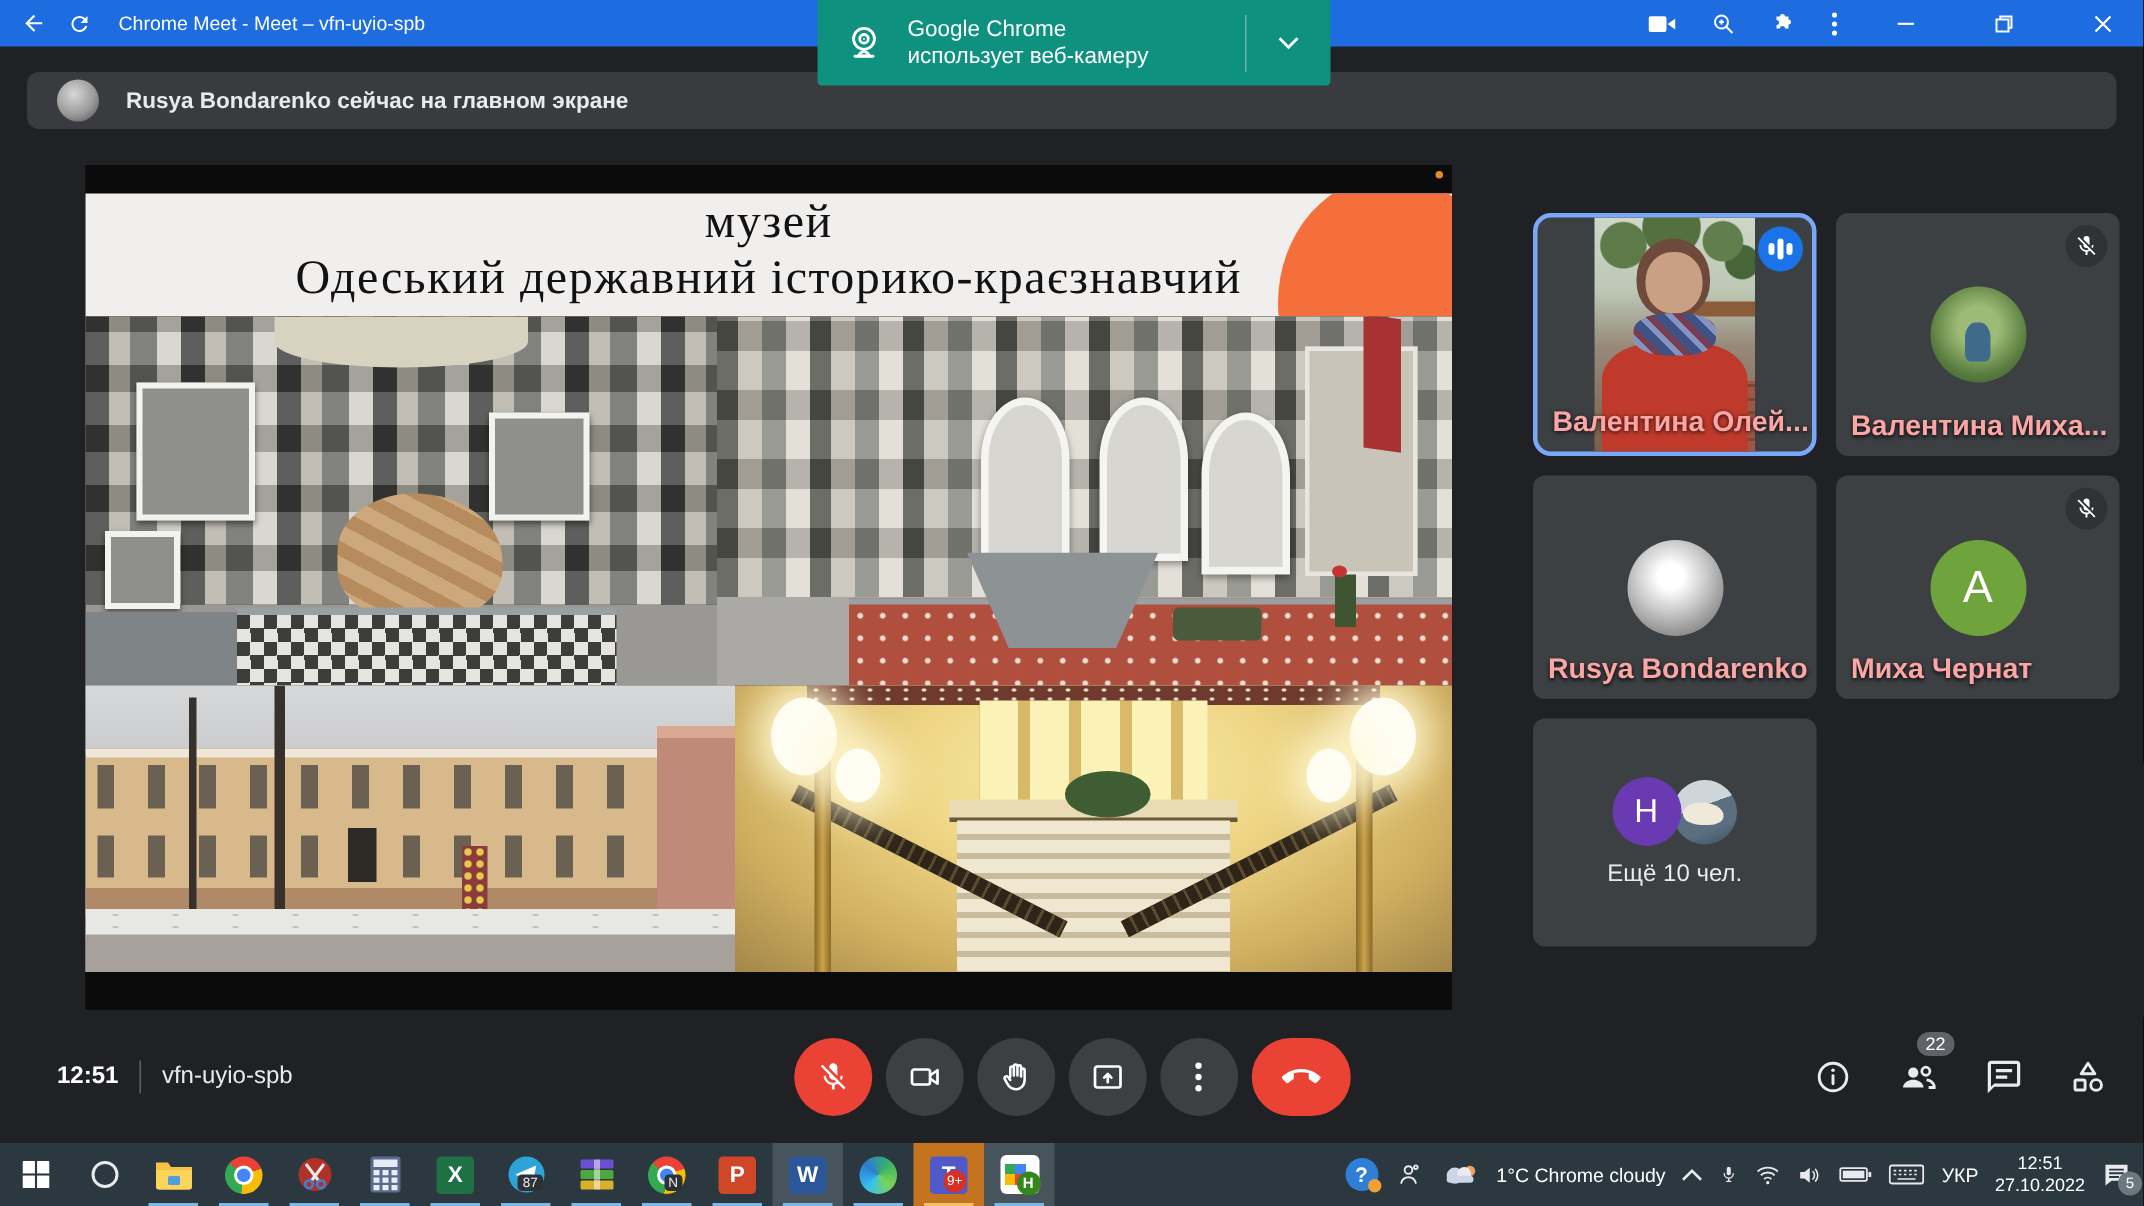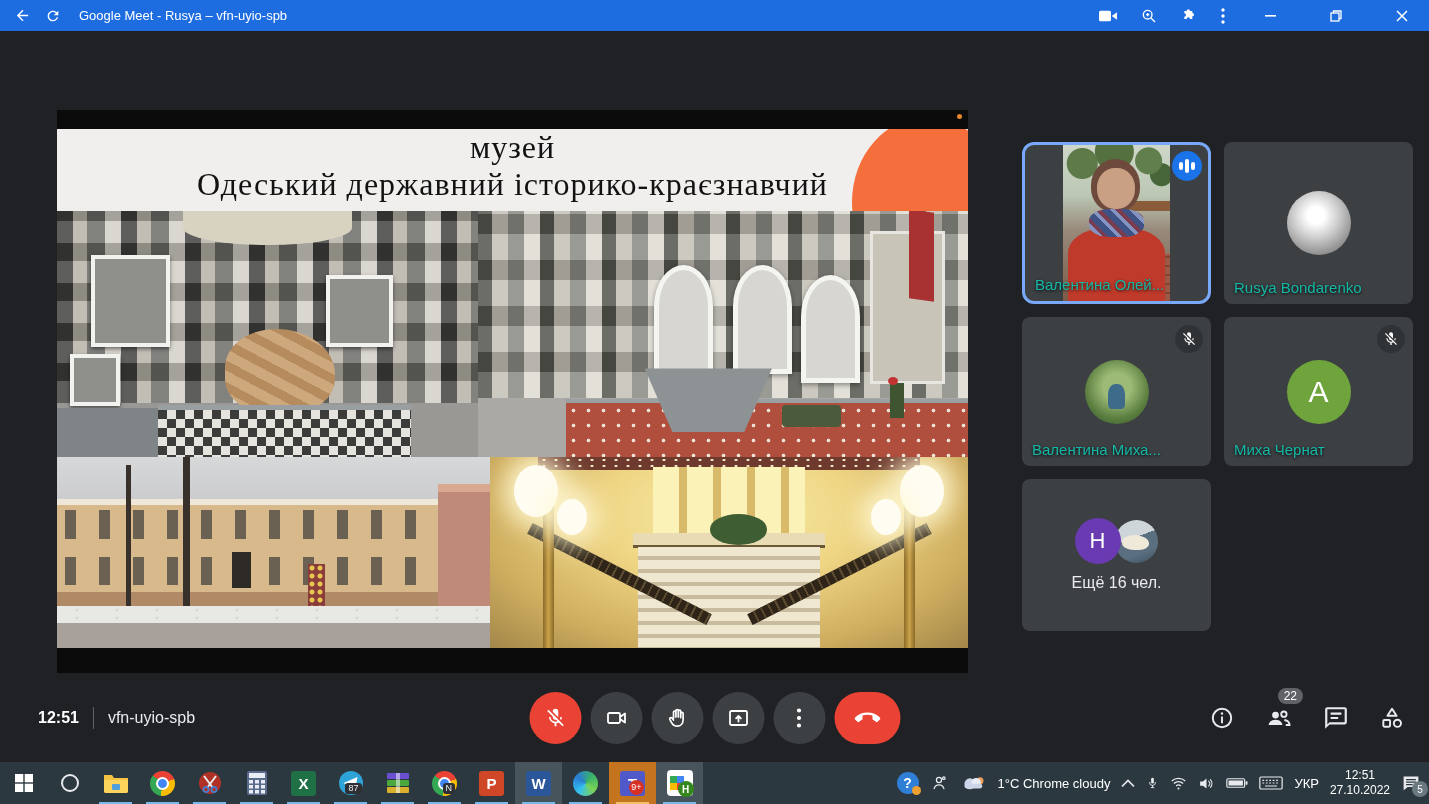--- a/index.html
+++ b/index.html
@@ -118,21 +118,21 @@
   .p4 .gl{left:5%;top:4%;} .p4 .gr{right:5%;top:4%;}
   .p4 .gl2{left:14%;top:22%;width:30px;height:36px;} .p4 .gr2{right:14%;top:22%;width:30px;height:36px;}
   .p4 .lower{position:absolute;left:38%;right:38%;bottom:0;height:28%;background:#d8ccb2;
      box-shadow:inset 0 4px 0 #7a8a6a;}
 
   
   .panel{position:absolute;left:1022px;top:142px;width:391px;height:497px;
          display:grid;grid-template-columns:189px 189px;grid-template-rows:162px 149px 152px;gap:13px;}
   .tile{position:relative;background:#3c4043;border-radius:8px;overflow:hidden;box-sizing:border-box;}
   .tile.speaking{border:3px solid #79a8f9;border-radius:12px;}
-  .pname{position:absolute;left:10px;bottom:8px;font-size:15px;font-weight:400;color:#14b8a6;
+  .pname{position:absolute;left:10px;bottom:8px;font-size:19px;font-weight:700;color:#fca5a5;
          text-shadow:0 1px 3px rgba(0,0,0,.9);z-index:4;white-space:nowrap;}
   .muteb{position:absolute;top:8px;right:8px;width:28px;height:28px;border-radius:50%;
          background:rgba(38,40,43,.55);display:flex;align-items:center;justify-content:center;z-index:4;}
   .speakb{position:absolute;top:6px;right:6px;width:30px;height:30px;border-radius:50%;background:#1a73e8;
          display:flex;align-items:center;justify-content:center;gap:2.5px;z-index:4;}
   .speakb i{display:block;width:3.5px;background:#fff;border-radius:2px;}
   .speakb .b1{height:8px;} .speakb .b2{height:14px;} .speakb .b3{height:8px;}
   .avwrap{position:absolute;inset:0;display:flex;align-items:center;justify-content:center;}
   .av{border-radius:50%;}
   .av.photo-green{width:64px;height:64px;background:radial-gradient(circle at 50% 42%,#9dbb76 0 28%,#587c3e 66%,#3a572b 100%);position:relative;}
@@ -238,21 +238,21 @@
         <svg width="17" height="17" viewBox="0 0 24 24" fill="#fff">
             <path d="M20 11H7.83l5.59-5.59L12 4l-8 8 8 8 1.41-1.41L7.83 13H20v-2z"></path>
           </svg>
       </span>
       <span>
         <svg width="16" height="16" viewBox="0 0 24 24" fill="#fff">
             <path d="M17.65 6.35C16.2 4.9 14.21 4 12 4c-4.42 0-7.99 3.58-7.99 8s3.57 8 7.99 8c3.73 0 6.84-2.55 7.73-6h-2.08c-.82 2.33-3.04 4-5.65 4-3.31 0-6-2.69-6-6s2.69-6 6-6c1.66 0 3.14.69 4.22 1.78L13 11h7V4l-2.35 2.35z"></path>
           </svg>
       </span>
     </div>
-    <span class="tb-title">Google Meet - Rusya – vfn-uyio-spb</span>
+    <span class="tb-title">Chrome Meet - Meet – vfn-uyio-spb</span>
     <div class="tb-actions">
       <span>
         <svg width="18" height="14" viewBox="0 0 24 16" fill="#fff">
             <rect x="0" y="1" width="16" height="14" rx="2"></rect>
             <path d="M17 8l7-5v10l-7-5z"></path>
           </svg>
       </span>
       <span>
         <svg width="16" height="16" viewBox="0 0 24 24" fill="none" stroke="#fff" stroke-width="2">
             <circle cx="10" cy="10" r="6.5"></circle>
@@ -283,21 +283,46 @@
           </svg>
       </span>
       <span class="winbtn">
         <svg width="12" height="12" viewBox="0 0 12 12" stroke="#fff" stroke-width="1.5">
             <path d="M1 1l10 10M11 1L1 11"></path>
           </svg>
       </span>
     </div>
   </div>
 
-
+  <div class="cam-note" style="background: rgb(15, 145, 128);">
+    <span class="icn">
+      <svg width="30" height="30" viewBox="0 0 24 24" fill="none" stroke="#fff" stroke-width="1.5">
+          <circle cx="12" cy="9.5" r="5.6"></circle>
+          <circle cx="12" cy="9.5" r="2.3"></circle>
+          <circle cx="12" cy="9.5" r="0.6" fill="#fff" stroke="none"></circle>
+          <path d="M9 18.6c.9-1.7 1.8-2.3 3-2.3s2.1.6 3 2.3z"></path>
+          <path d="M7.2 18.8h9.6" stroke-linecap="round"></path>
+        </svg>
+    </span>
+    <div class="txt">
+      <div>Google Chrome</div>
+      <div>использует веб-камеру</div>
+    </div>
+    <div class="sep"></div>
+    <div class="chev">
+      <svg width="14" height="9" viewBox="0 0 14 9" fill="none" stroke="#fff" stroke-width="1.8">
+          <path d="M1 1.5l6 6 6-6"></path>
+        </svg>
+    </div>
+  </div>
+
+  <div class="banner">
+    <div class="avatar"></div>
+    <span class="btxt">Rusya Bondarenko сейчас на главном экране</span>
+  </div>
 
   <div class="slide">
     <div class="slide-topbar">
         <i class="odot"></i>
       </div>
     <div class="slide-title">
       <div class="blob" style="background: rgb(244, 111, 60);"></div>
       <div class="t">музей</div>
       <div class="t">Одеський державний історико-краєзнавчий</div>
     </div>
@@ -372,57 +397,57 @@
       </div>
       <div class="speakb">
           <i class="b1"></i>
           <i class="b2"></i>
           <i class="b3"></i>
         </div>
       <span class="pname">Валентина Олей...</span>
     </div>
 
     <div class="tile">
+      <div class="muteb">
+        <svg width="16" height="16" viewBox="0 0 24 24" fill="#fff">
+            <path d="M19 11h-1.7c0 .74-.16 1.43-.43 2.05l1.23 1.23c.56-.98.9-2.09.9-3.28zm-4.02.17c0-.06.02-.11.02-.17V5a3 3 0 0 0-6 0v.18l5.98 5.99zM4.27 3L3 4.27l6.01 6.01V11a3 3 0 0 0 3 3c.22 0 .44-.03.65-.08l1.66 1.66c-.71.33-1.5.52-2.31.52-2.76 0-5.3-2.1-5.3-5.1H5c0 3.41 2.72 6.23 6 6.72V21h2v-3.28c.91-.13 1.77-.45 2.54-.9L19.73 21 21 19.73 4.27 3z"></path>
+          </svg>
+      </div>
+      <div class="avwrap">
+          <div class="av photo-green"></div>
+        </div>
+      <span class="pname">Валентина Миха...</span>
+    </div>
+
+    <div class="tile">
       <div class="avwrap">
           <div class="av photo-gray"></div>
         </div>
       <span class="pname">Rusya Bondarenko</span>
-    </div>
-
-    <div class="tile">
-      <div class="muteb">
-        <svg width="16" height="16" viewBox="0 0 24 24" fill="#fff">
-            <path d="M19 11h-1.7c0 .74-.16 1.43-.43 2.05l1.23 1.23c.56-.98.9-2.09.9-3.28zm-4.02.17c0-.06.02-.11.02-.17V5a3 3 0 0 0-6 0v.18l5.98 5.99zM4.27 3L3 4.27l6.01 6.01V11a3 3 0 0 0 3 3c.22 0 .44-.03.65-.08l1.66 1.66c-.71.33-1.5.52-2.31.52-2.76 0-5.3-2.1-5.3-5.1H5c0 3.41 2.72 6.23 6 6.72V21h2v-3.28c.91-.13 1.77-.45 2.54-.9L19.73 21 21 19.73 4.27 3z"></path>
-          </svg>
-      </div>
-      <div class="avwrap">
-          <div class="av photo-green"></div>
-        </div>
-      <span class="pname">Валентина Миха...</span>
     </div>
 
     <div class="tile">
       <div class="muteb">
         <svg width="16" height="16" viewBox="0 0 24 24" fill="#fff">
             <path d="M19 11h-1.7c0 .74-.16 1.43-.43 2.05l1.23 1.23c.56-.98.9-2.09.9-3.28zm-4.02.17c0-.06.02-.11.02-.17V5a3 3 0 0 0-6 0v.18l5.98 5.99zM4.27 3L3 4.27l6.01 6.01V11a3 3 0 0 0 3 3c.22 0 .44-.03.65-.08l1.66 1.66c-.71.33-1.5.52-2.31.52-2.76 0-5.3-2.1-5.3-5.1H5c0 3.41 2.72 6.23 6 6.72V21h2v-3.28c.91-.13 1.77-.45 2.54-.9L19.73 21 21 19.73 4.27 3z"></path>
           </svg>
       </div>
       <div class="avwrap">
         <div class="av letter" style="background:#6fa33b">A</div>
       </div>
       <span class="pname">Миха Чернат</span>
     </div>
 
     <div class="tile">
       <div class="tile5-inner">
         <div class="overflow-av">
           <div class="ov-purple" style="background:#6a3ab2">H</div>
           <div class="ov-photo"></div>
         </div>
-        <div class="ov-label">Ещё 16 чел.</div>
+        <div class="ov-label">Ещё 10 чел.</div>
       </div>
     </div>
 
   </div>
 
   <div class="meetbar">
     <div class="mb-left">
       <span class="mb-time">12:51</span>
       <span class="mb-sep"></span>
       <span class="mb-code">vfn-uyio-spb</span>

